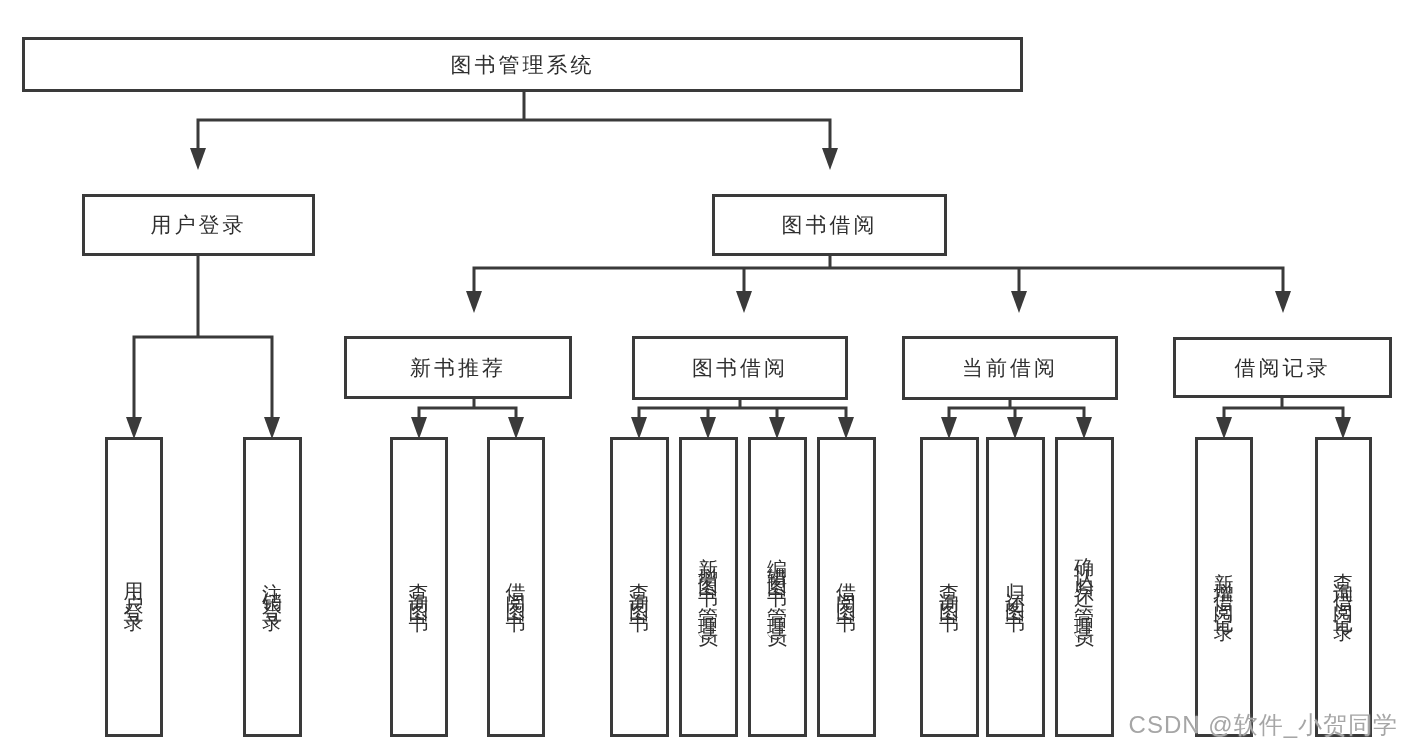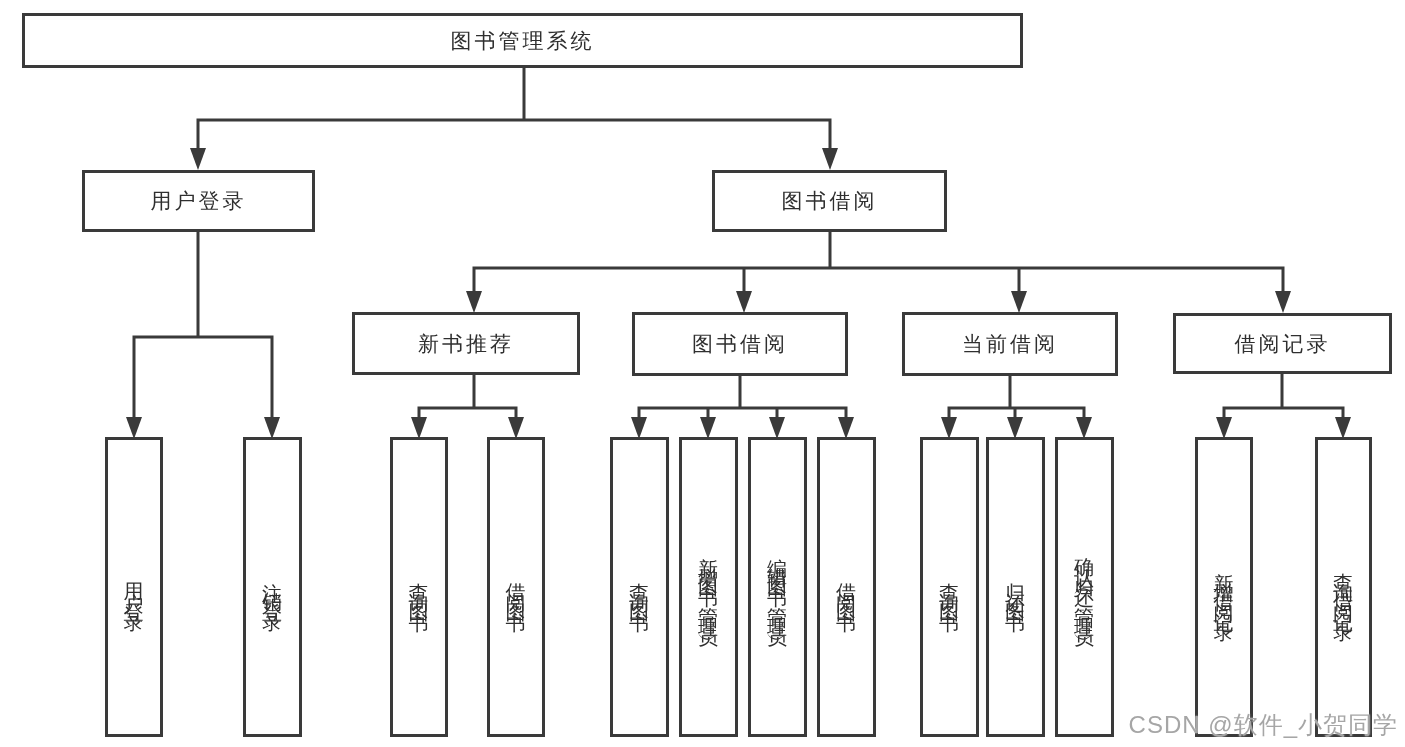--- a/index.html
+++ b/index.html
@@ -28,20 +28,21 @@
     align-items: center;
     justify-content: center;
     color: #2f2f2f;
     z-index: 2;
   }
   .node.branch {
     font-size: 21px;
     letter-spacing: 3px;
     text-align: center;
     white-space: nowrap;
+    margin-top: 24px;
   }
   .node.leaf {
     font-size: 20px;
     writing-mode: vertical-rl;
     text-orientation: mixed;
     letter-spacing: 10px;
     line-height: 1;
   }
   .watermark {
     position: absolute;
@@ -101,21 +102,21 @@
       <path class="head" d="M1224 439 L1216 417 L1232 417 Z"></path>
       <path class="head" d="M1343 439 L1335 417 L1351 417 Z"></path>
     </g>
   </svg>
 
   <div class="node branch" style="left:22px; top:13px; width:1001px; height:55px;">图书管理系统</div>
 
   <div class="node branch" style="left:82px; top:170px; width:233px; height:62px;">用户登录</div>
   <div class="node branch" style="left:712px; top:170px; width:235px; height:62px;">图书借阅</div>
 
-  <div class="node branch" style="left:352px; top:312px; width:228px; height:63px;">新书推荐</div>
+  <div class="node branch" style="left:344px; top:312px; width:228px; height:63px;">新书推荐</div>
   <div class="node branch" style="left:632px; top:312px; width:216px; height:64px;">图书借阅</div>
   <div class="node branch" style="left:1173px; top:313px; width:219px; height:61px;">借阅记录</div>
   <div class="node branch" style="left:902px; top:312px; width:216px; height:64px;">当前借阅</div>
 
   <div class="node leaf" style="left:105px; top:437px; width:58px; height:300px;">用户登录</div>
   <div class="node leaf" style="left:243px; top:437px; width:59px; height:300px;">注销登录</div>
 
   <div class="node leaf" style="left:390px; top:437px; width:58px; height:300px;">查询图书</div>
   <div class="node leaf" style="left:487px; top:437px; width:58px; height:300px;">借阅图书</div>
 

